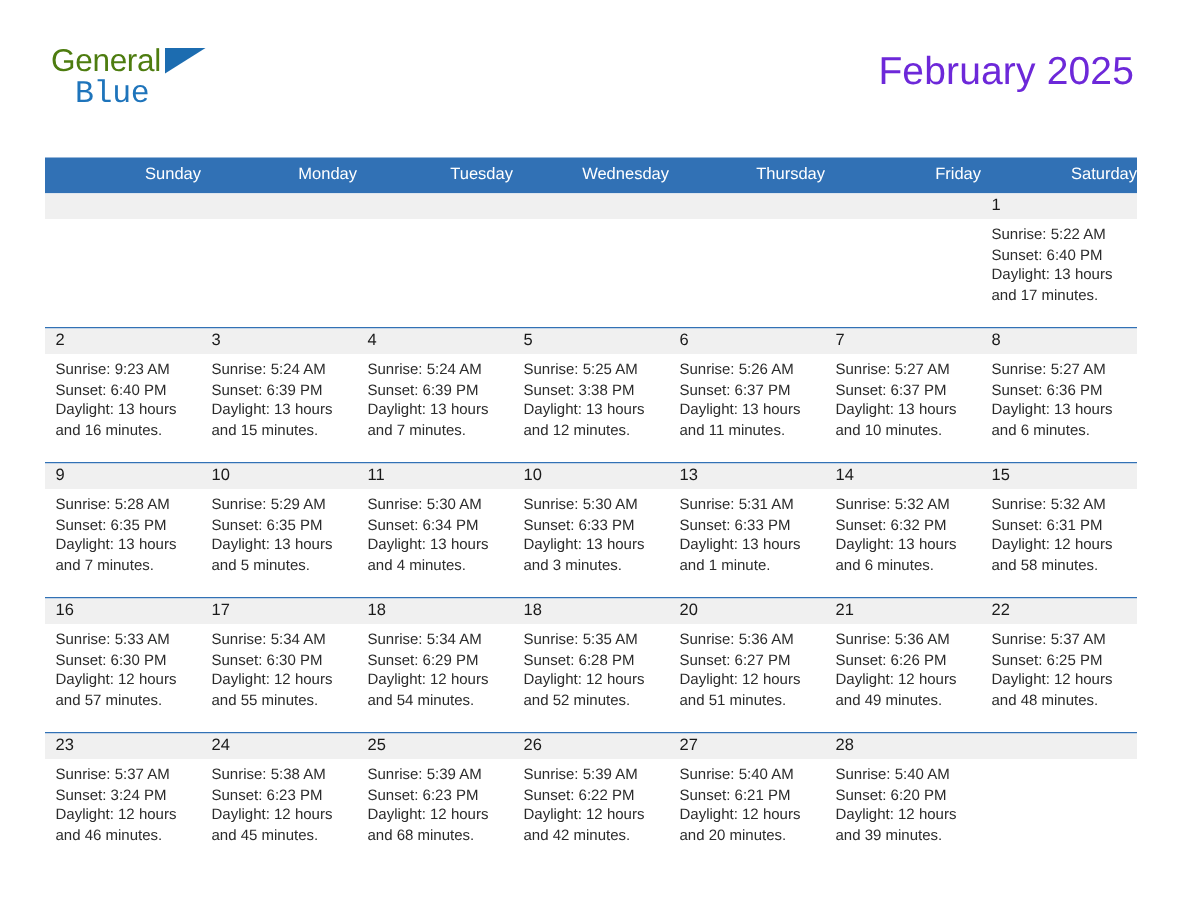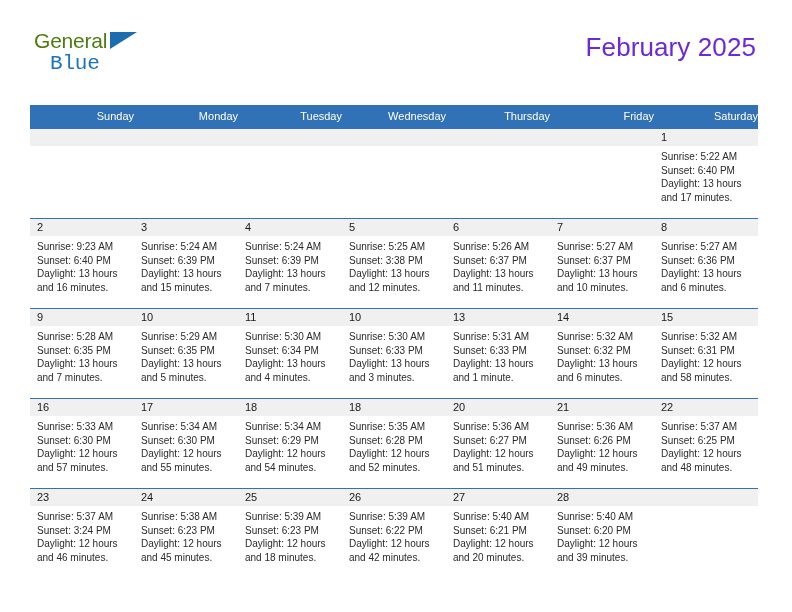--- a/index.html
+++ b/index.html
@@ -466,21 +466,21 @@
               </div>
             </div>
           </td>
           <td>
             <div class="daycell">
               <div class="daynum-band">25</div>
               <div class="detail">
                 <div>Sunrise: 5:39 AM</div>
                 <div>Sunset: 6:23 PM</div>
                 <div>Daylight: 12 hours</div>
-                <div>and 18 minutes.</div>
+                <div>and 68 minutes.</div>
               </div>
             </div>
           </td>
           <td>
             <div class="daycell">
               <div class="daynum-band">26</div>
               <div class="detail">
                 <div>Sunrise: 5:39 AM</div>
                 <div>Sunset: 6:22 PM</div>
                 <div>Daylight: 12 hours</div>

